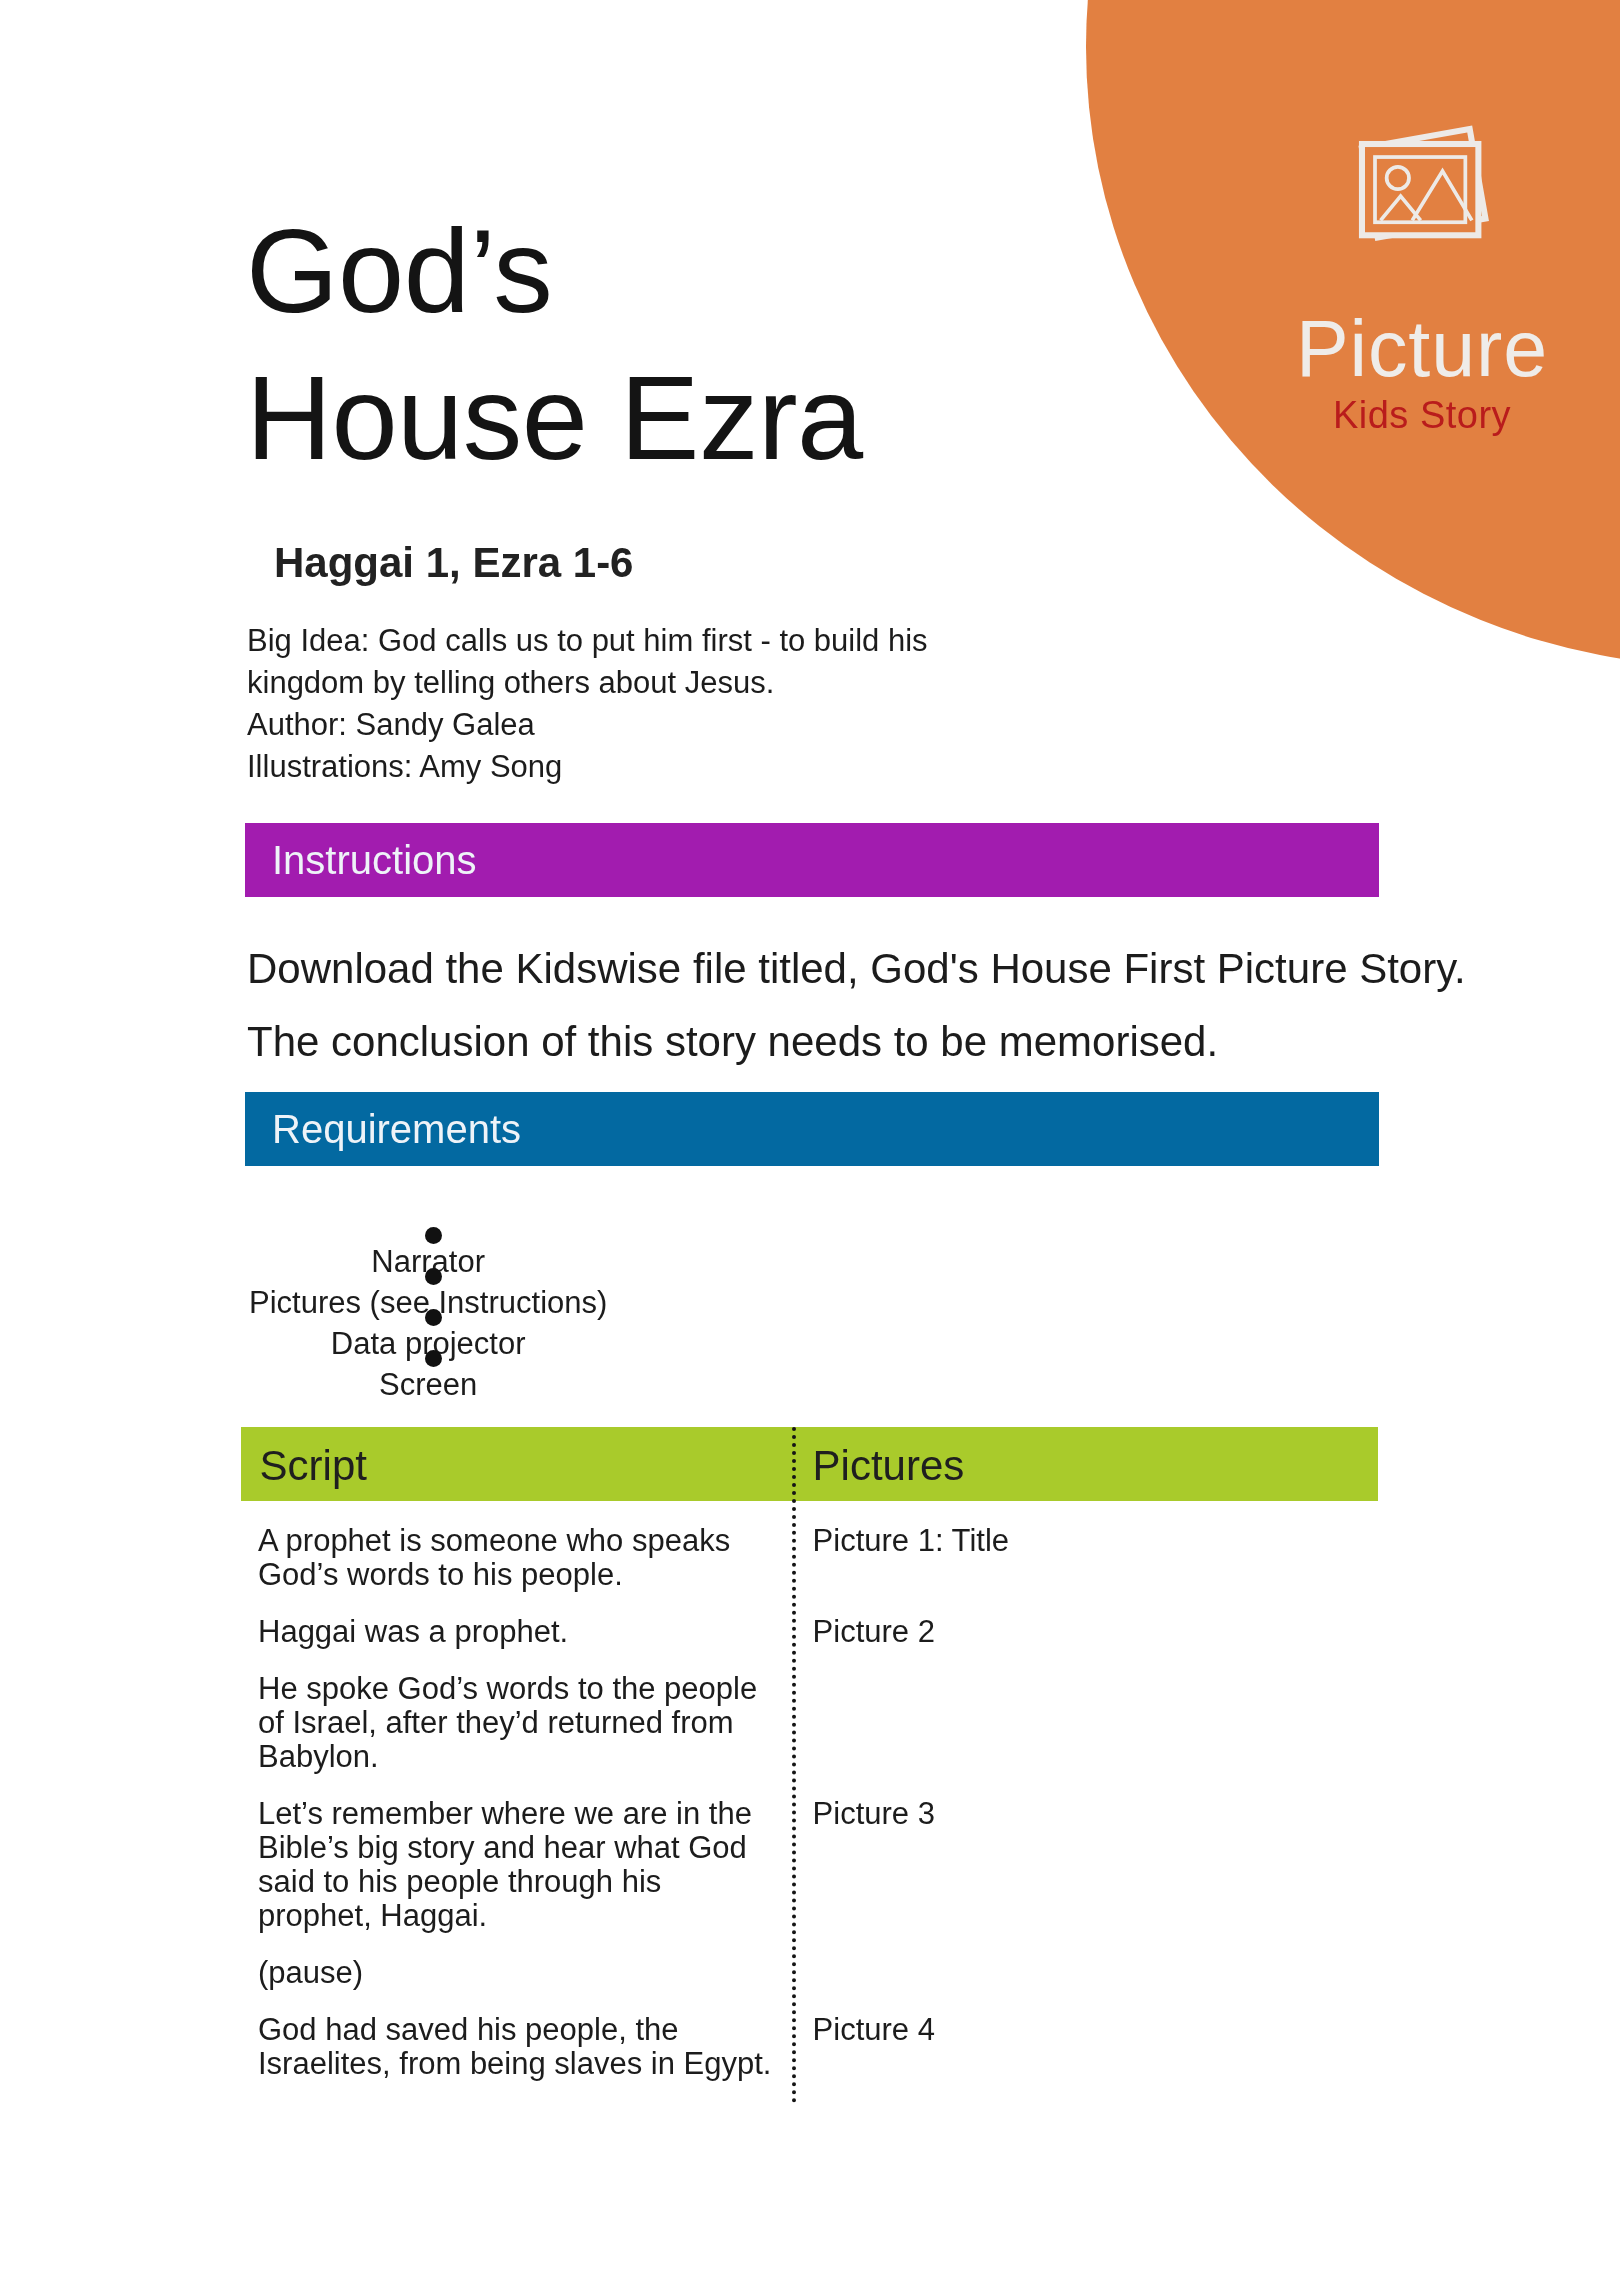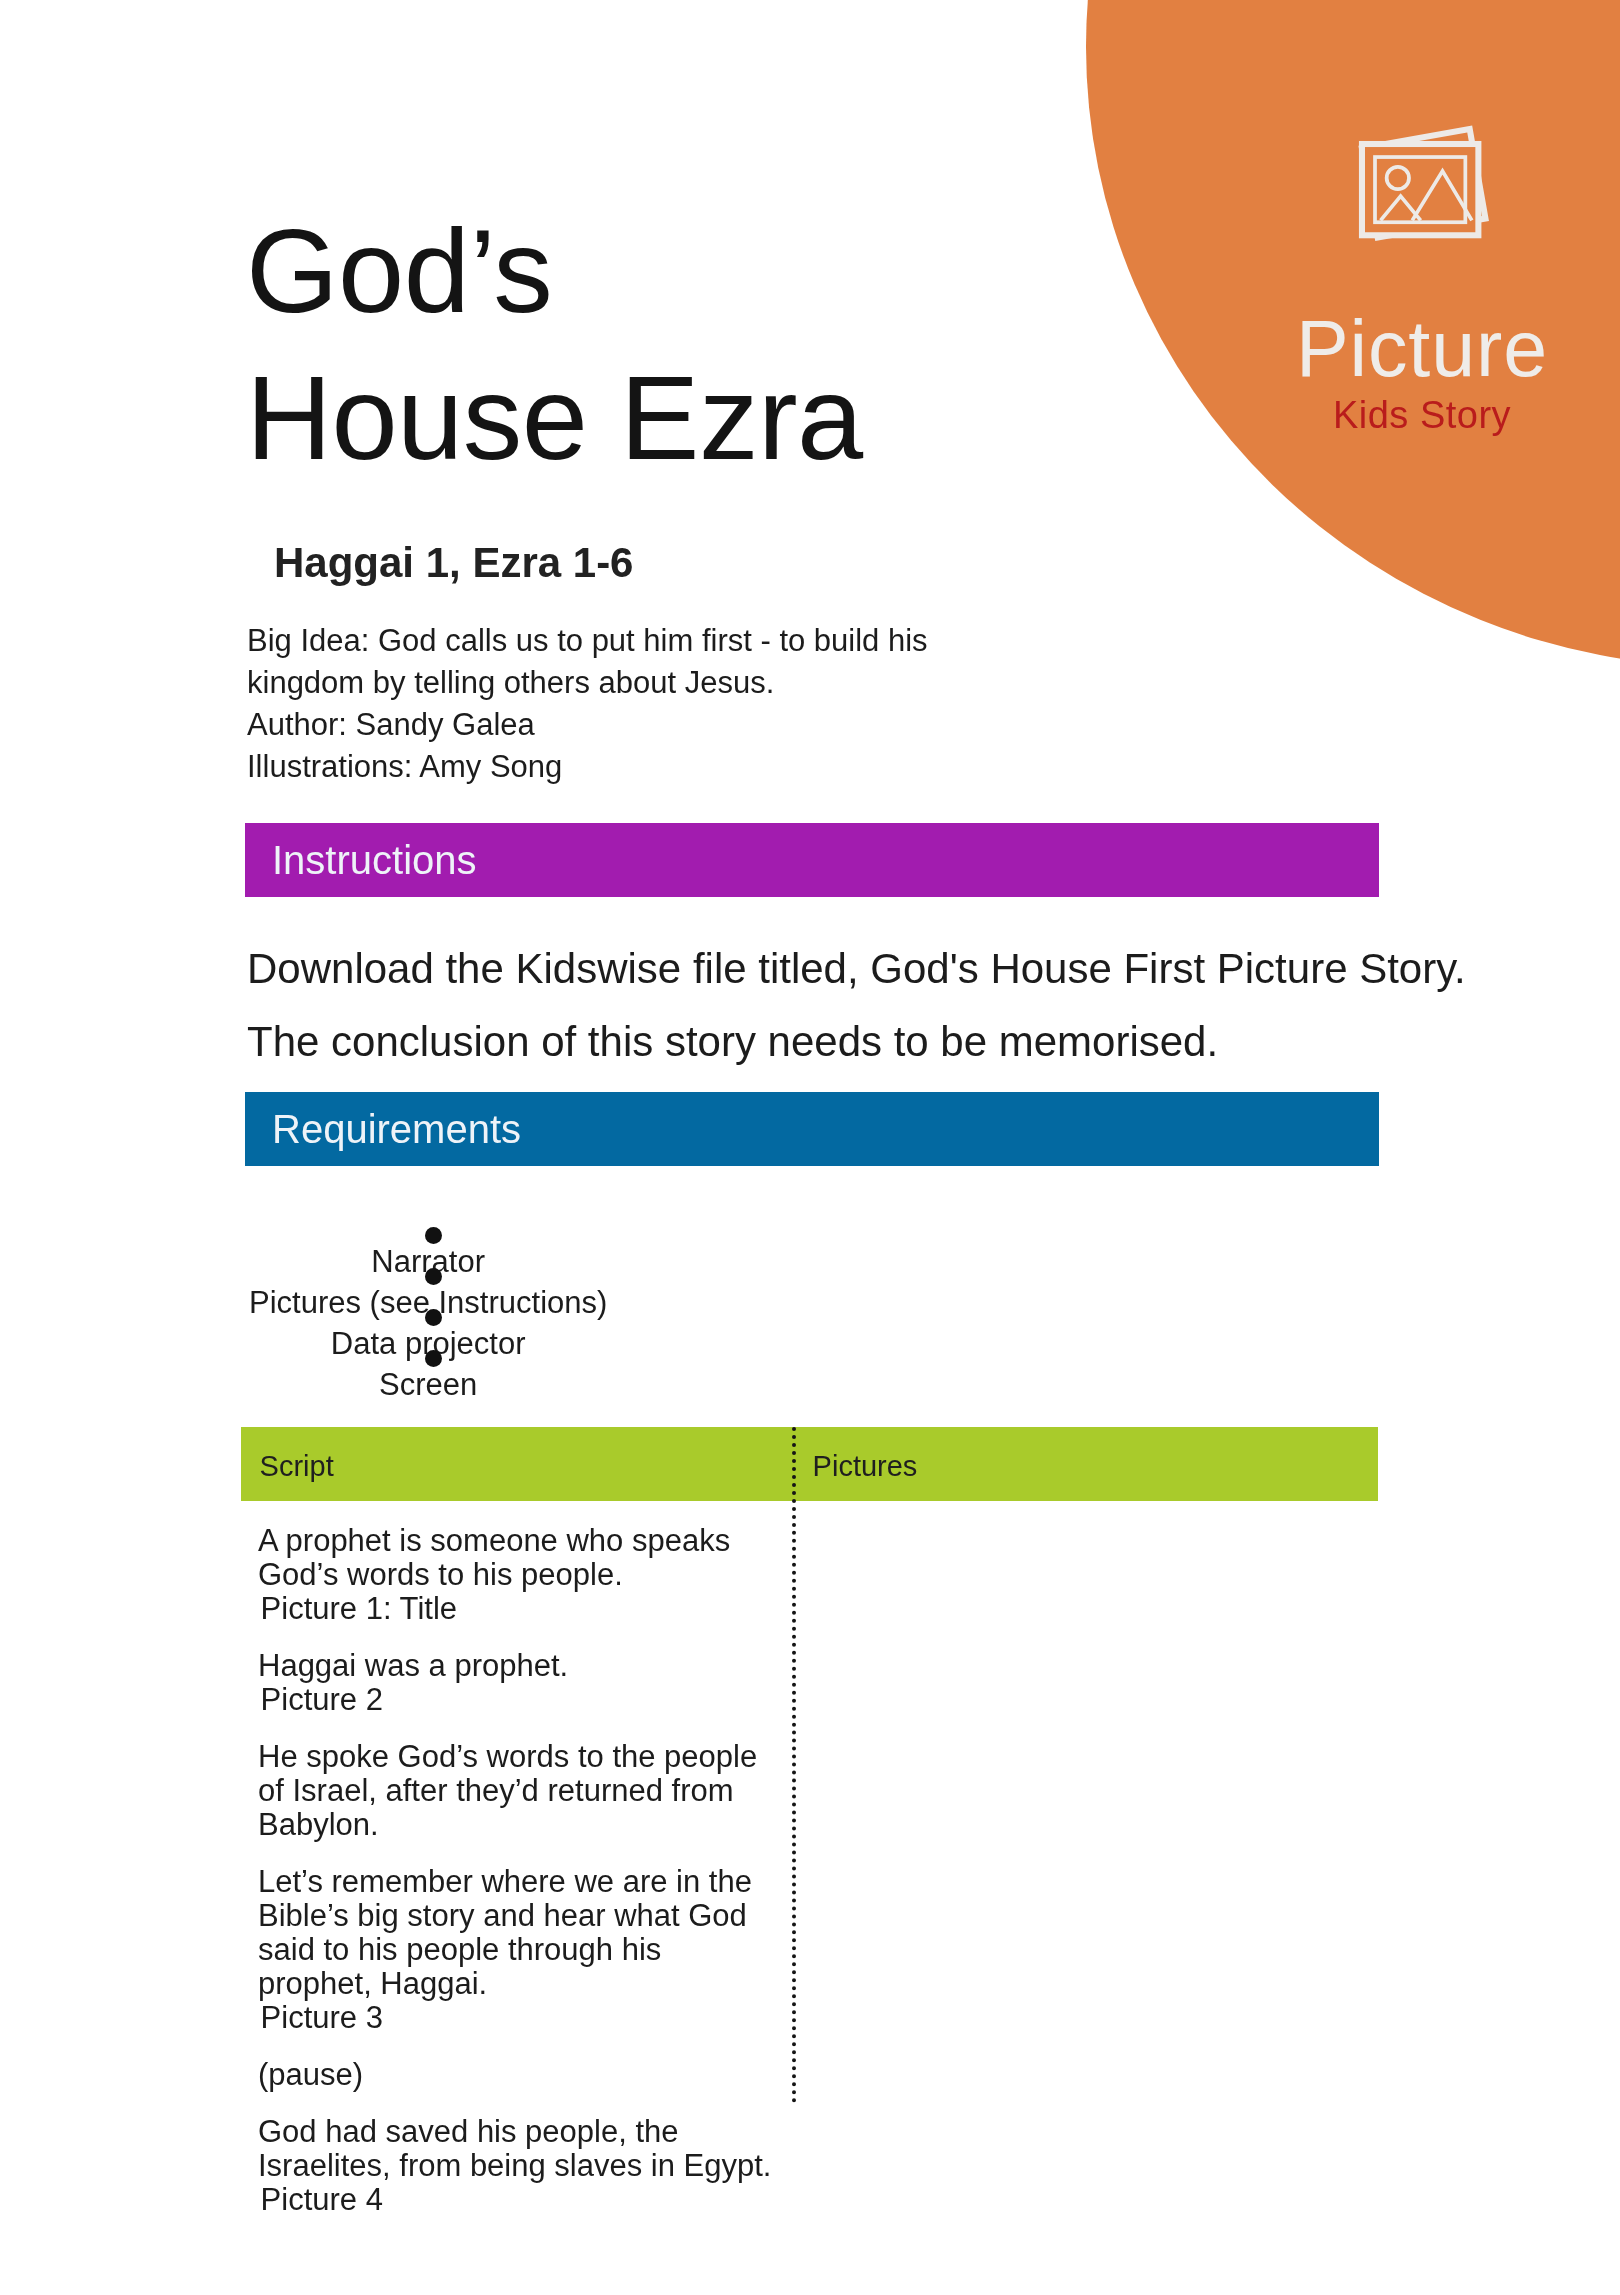--- a/index.html
+++ b/index.html
@@ -30,25 +30,25 @@
   #para-conclusion{top:1021px;}
   
   #req-list{left:249px;top:1227px;list-style:none;margin:0;padding:0;}
   #req-list li{display:flex;align-items:center;height:41px;flex-direction:column;}
   .bullet{width:17px;height:17px;border-radius:50%;background:#111;
           margin-left:45px;margin-right:34px;flex:0 0 17px;}
   #req-list .label{font-size:31px;}
   
   #table{left:241px;top:1427px;width:1137px;}
   #table-head{display:flex;height:74px;align-items:center;}
-  .th{font-size:29px;color:#1f1f1f;padding-top:4.7px;}
+  .th{font-size:42px;color:#1f1f1f;padding-top:4.7px;}
   .th.script{width:552px;box-sizing:border-box;padding-left:18.6px;}
   .th.pictures{padding-left:19.6px;}
   #table-body{padding-top:23px;}
-  .trow{display:flex;margin-bottom:23px;flex-direction:column;}
+  .trow{display:flex;margin-bottom:23px;}
   .td{font-size:31px;line-height:34px;white-space:pre;box-sizing:border-box;}
   .td.script{width:552px;padding-left:17px;}
   .td.pictures{padding-left:19.6px;}
   #divider{left:792px;top:1427px;height:676px;width:0;
            border-left:4.2px dotted #151515;}
 </style>
 </head>
 <body>
 
 <div id="blob" class="abs" style="background: rgb(226, 128, 65);"></div>

